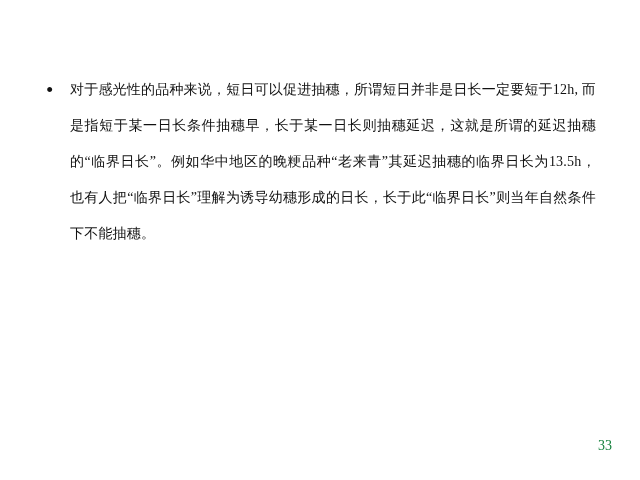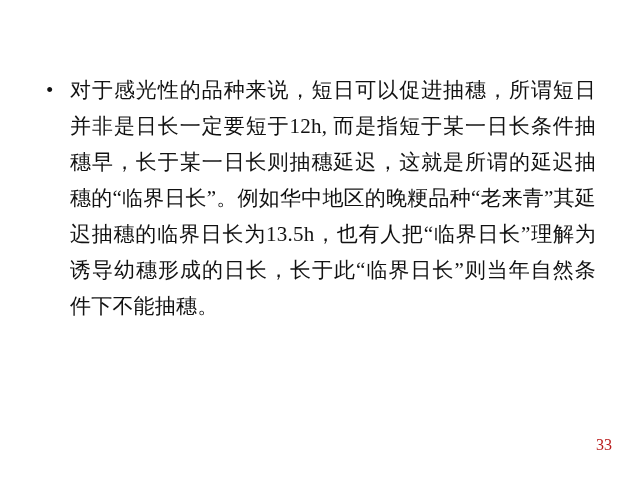--- a/index.html
+++ b/index.html
@@ -35,33 +35,33 @@
     width: 26px;
     font-size: 21px;
     line-height: 36px;
     color: #111111;
     text-align: left;
     padding-left: 2px;
     box-sizing: border-box;
   }
   .bullet-text {
     flex: 1 1 auto;
-    font-size: 21px;
+    font-size: 14px;
     line-height: 36px;
     color: #111111;
     text-align: justify;
     text-justify: inter-ideograph;
     letter-spacing: 0.2px;
   }
   .page-number {
     position: absolute;
     right: 28px;
     bottom: 26px;
-    font-size: 16px;
-    color: #b91c1c;
+    font-size: 14px;
+    color: #15803d;
     font-family: "Liberation Serif", "DejaVu Serif", serif;
   }
 </style>
 </head>
 <body>
 
 <div class="slide">
 
   <div class="body-block">
     <div class="bullet-row">

